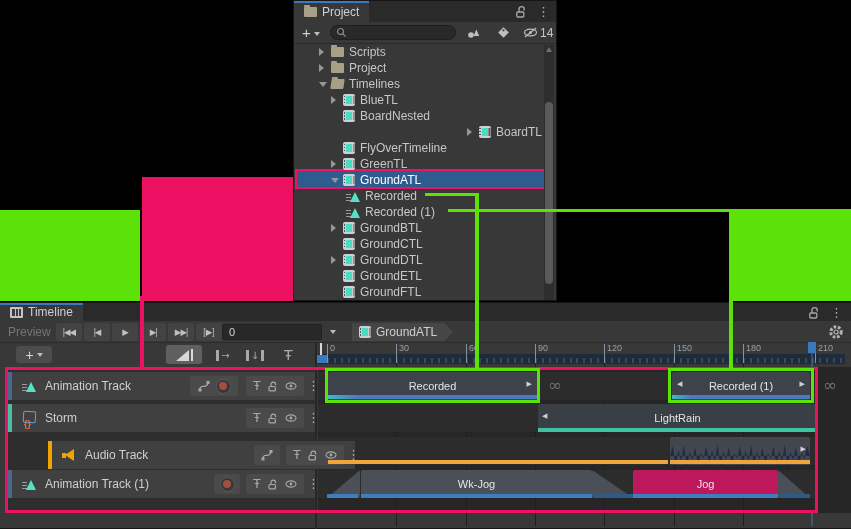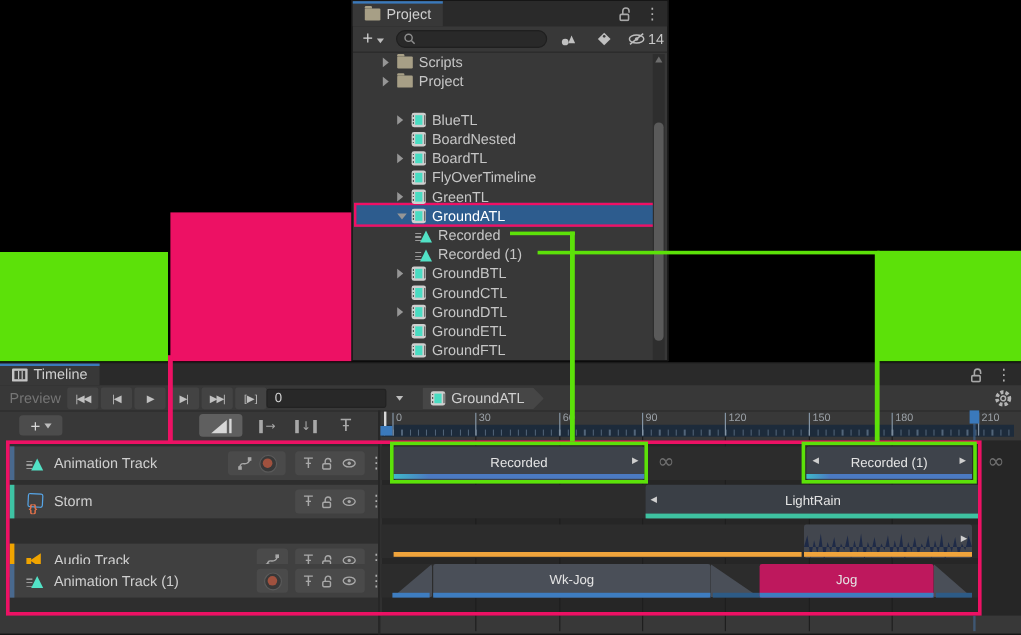--- a/index.html
+++ b/index.html
@@ -176,37 +176,45 @@
       <span class="tlabel">Scripts</span>
     </div>
   <div class="trow" style="top:60px;">
       <span style="width:24px;flex:none;"></span>
       <span class="arr c"></span>
       <span class="icwrap">
         <span class="ic-folder"></span>
       </span>
       <span class="tlabel">Project</span>
     </div>
+  <div class="trow" style="top:76px;">
+      <span style="width:24px;flex:none;"></span>
+      <span class="arr e"></span>
+      <span class="icwrap">
+        <span class="ic-folder open"></span>
+      </span>
+      <span class="tlabel">Timelines</span>
+    </div>
   <div class="trow" style="top:92px;">
       <span style="width:36px;flex:none;"></span>
       <span class="arr c"></span>
       <span class="icwrap">
         <span class="ic-tl"></span>
       </span>
       <span class="tlabel">BlueTL</span>
     </div>
   <div class="trow" style="top:108px;">
       <span style="width:36px;flex:none;"></span>
       <span class="arr n"></span>
       <span class="icwrap">
         <span class="ic-tl"></span>
       </span>
       <span class="tlabel">BoardNested</span>
     </div>
-  <div class="trow" style="top:124px;">
+  <div class="trow" style="top:124px;justify-content:flex-end;">
       <span style="width:36px;flex:none;"></span>
       <span class="arr c"></span>
       <span class="icwrap">
         <span class="ic-tl"></span>
       </span>
       <span class="tlabel">BoardTL</span>
     </div>
   <div class="trow" style="top:140px;">
       <span style="width:36px;flex:none;"></span>
       <span class="arr n"></span>
@@ -434,21 +442,21 @@
       <span class="bicon">
           <svg width="12" height="12" viewBox="0 0 12 12">
             <ellipse cx="6" cy="6" rx="5" ry="3.1" fill="none" stroke="#a8a8a8" stroke-width="1.1"></ellipse>
             <circle cx="6" cy="6" r="1.4" fill="#a8a8a8"></circle>
           </svg>
         </span>
     </div>
     <span class="tmenu dots">⋮</span>
   </div>
 
-  <div class="thead" style="top:453px;">
+  <div class="thead" style="top:441px;margin-left:40px;">
     <div class="tbar" style="background:#F0A400;"></div>
     <span class="icwrap">
         <span class="ic-audio"></span>
       </span>
     <span class="name">Audio Track</span>
     <div class="bgroup" style="left:206px;width:26px;">
       <span class="bicon">
           <svg width="12" height="12" viewBox="0 0 12 12">
             <path d="M1.5 10 C3.5 2,7 11,10.5 2.5" fill="none" stroke="#a8a8a8" stroke-width="1.2"></path>
             <rect x="0.5" y="8.5" width="3" height="3" fill="#a8a8a8"></rect>

